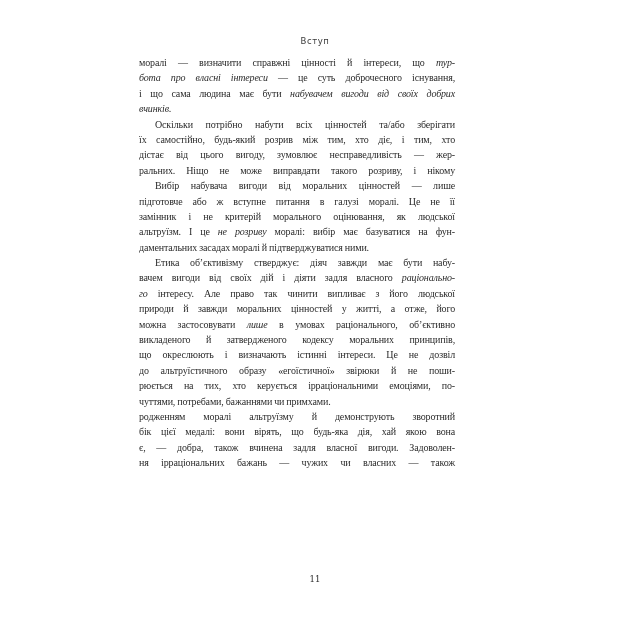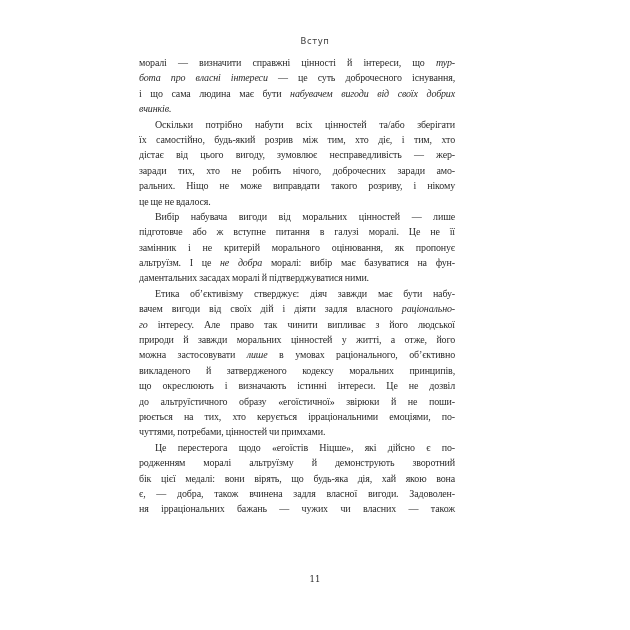--- a/index.html
+++ b/index.html
@@ -82,45 +82,42 @@
       <div>
         <span class="line"><span>моралі — визначити справжні цінності й інтереси, що </span><span class="it">тур-</span></span>
         <span class="line"><span class="it">бота про власні інтереси</span><span> — це суть доброчесного існування,</span></span>
         <span class="line"><span>і що сама людина має бути </span><span class="it">набувачем вигоди від своїх добрих</span></span>
         <span class="line last"><span class="it">вчинків</span><span>.</span></span>
       </div>
       <div>
         <span class="line indent"><span>Оскільки потрібно набути всіх цінностей та/або зберігати</span></span>
         <span class="line"><span>їх самостійно, будь-який розрив між тим, хто діє, і тим, хто</span></span>
         <span class="line"><span>дістає від цього вигоду, зумовлює несправедливість — жер-</span></span>
-        <span class="line"><span>заради тих, хто не робить нічого, доброчесних заради амо-</span></span>
         <span class="line"><span>ральних. Ніщо не може виправдати такого розриву, і нікому</span></span>
-        <span class="line last"><span>це ще не вдалося.</span></span>
       </div>
       <div>
         <span class="line indent"><span>Вибір набувача вигоди від моральних цінностей — лише</span></span>
         <span class="line"><span>підготовче або ж вступне питання в галузі моралі. Це не її</span></span>
-        <span class="line"><span>замінник і не критерій морального оцінювання, як пропонує</span></span>
-        <span class="line"><span>альтруїзм. І це </span><span class="it">не добра</span><span> моралі: вибір має базуватися на фун-</span></span>
+        <span class="line"><span>замінник і не критерій морального оцінювання, як людської</span></span>
+        <span class="line"><span>альтруїзм. І це </span><span class="it">не розриву</span><span> моралі: вибір має базуватися на фун-</span></span>
         <span class="line last"><span>даментальних засадах моралі й підтверджуватися ними.</span></span>
       </div>
       <div>
         <span class="line indent"><span>Етика об’єктивізму стверджує: діяч завжди має бути набу-</span></span>
         <span class="line"><span>вачем вигоди від своїх дій і діяти задля власного </span><span class="it">раціонально-</span></span>
         <span class="line"><span class="it">го</span><span> інтересу. Але право так чинити випливає з його людської</span></span>
         <span class="line"><span>природи й завжди моральних цінностей у житті, а отже, його</span></span>
         <span class="line"><span>можна застосовувати </span><span class="it">лише</span><span> в умовах раціонального, об’єктивно</span></span>
         <span class="line"><span>викладеного й затвердженого кодексу моральних принципів,</span></span>
         <span class="line"><span>що окреслюють і визначають істинні інтереси. Це не дозвіл</span></span>
         <span class="line"><span>до альтруїстичного образу «егоїстичної» звірюки й не поши-</span></span>
         <span class="line"><span>рюється на тих, хто керується ірраціональними емоціями, по-</span></span>
-        <span class="line last"><span>чуттями, потребами, цінностей чи примхами.</span></span>
+        <span class="line last"><span>чуттями, потребами, бажаннями чи примхами.</span></span>
       </div>
       <div>
-        <span class="line indent"><span>Це перестерога щодо «егоїстів Ніцше», які дійсно є по-</span></span>
         <span class="line"><span>родженням моралі альтруїзму й демонструють зворотний</span></span>
         <span class="line"><span>бік цієї медалі: вони вірять, що будь-яка дія, хай якою вона</span></span>
         <span class="line"><span>є, — добра, також вчинена задля власної вигоди. Задоволен-</span></span>
         <span class="line"><span>ня ірраціональних бажань — чужих чи власних — також</span></span>
       </div>
     </div>
 
   <div class="folio">11</div>
 </div>
 

